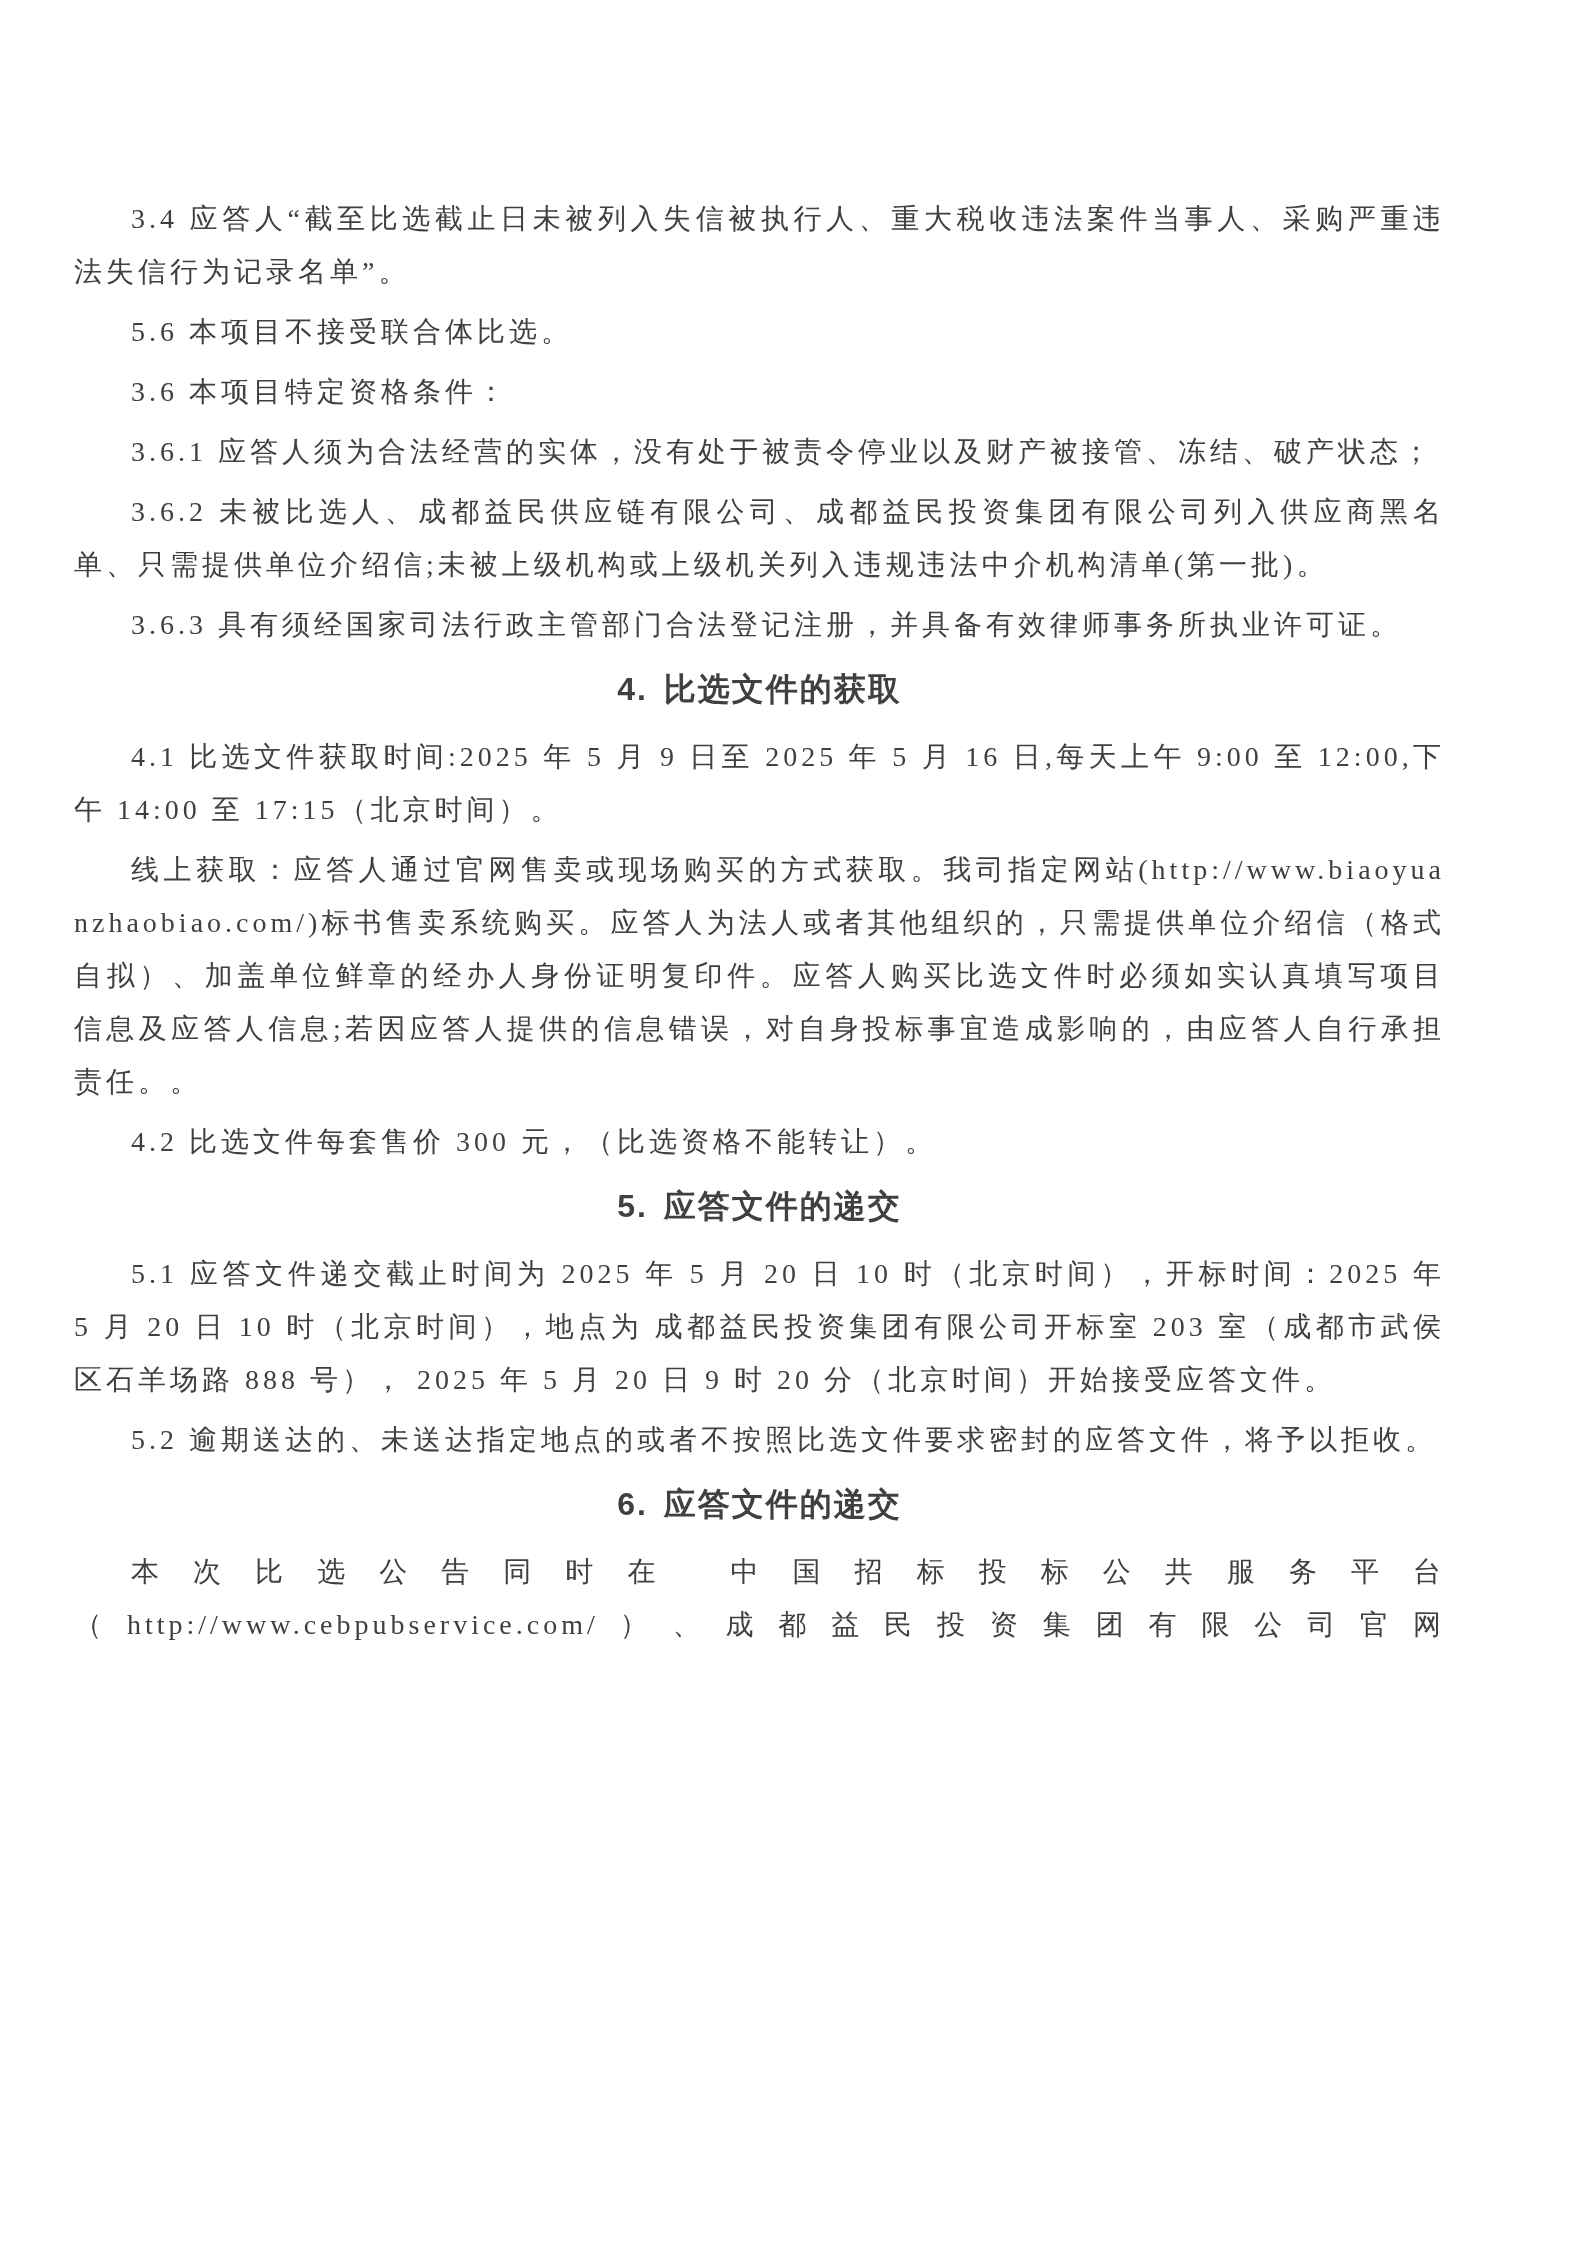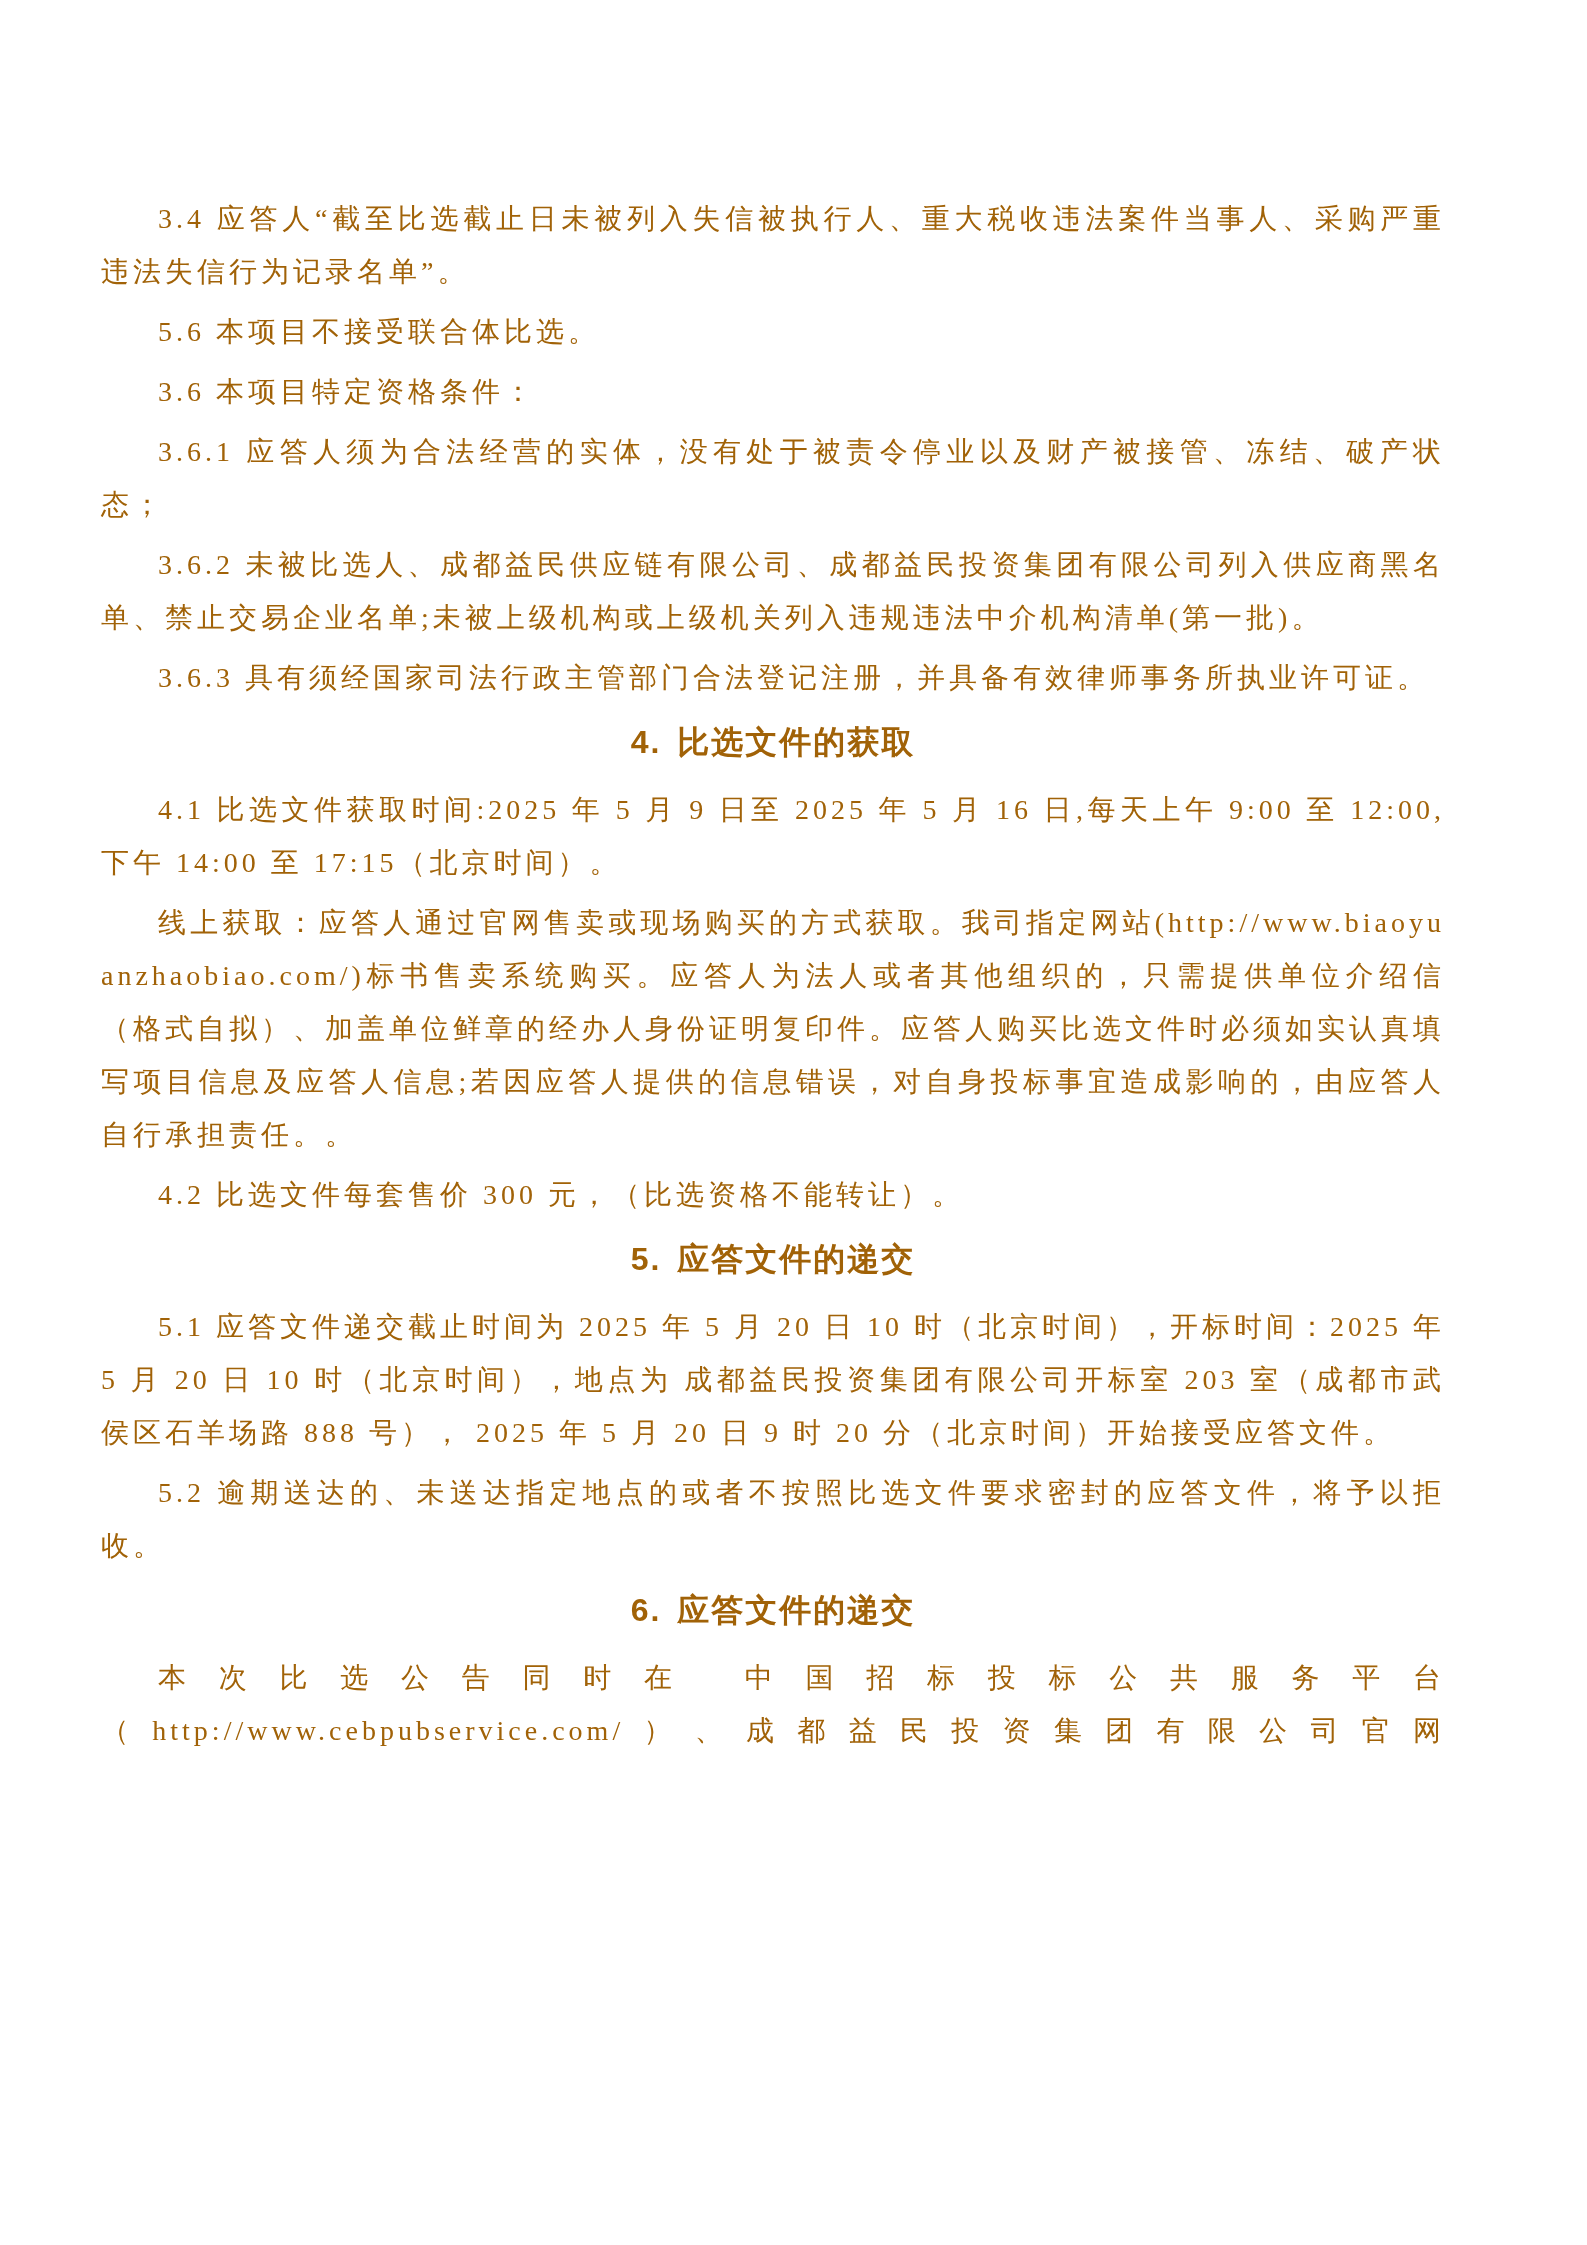--- a/index.html
+++ b/index.html
@@ -3,22 +3,22 @@
 <meta charset="utf-8">
 <style>
   * { box-sizing: border-box; }
   html, body { margin: 0; padding: 0; background: #ffffff; }
   .page {
     position: relative;
     width: 1587px;
     height: 2245px;
     margin: 0 auto;
     background: #ffffff;
-    color: #a16207;
-    padding: 192px 142px 0 101px;
+    color: #404040;
+    padding: 192px 142px 0 74px;
     overflow: hidden;
     font-family: "Liberation Serif", "DejaVu Serif", serif;
     font-size: 28px;
     line-height: 53px;
   }
   .para {
     margin: 0 0 7px 0;
     text-align: justify;
     text-indent: 57px;
     letter-spacing: 4px;
@@ -48,21 +48,21 @@
 <div class="page">
 
   <p class="para"><span>3.4 应答人“截至比选截止日未被列入失信被执行人、重大税收违法案件当事人、采购严重违法失信行为记录名单”。</span></p>
 
   <p class="para"><span>5.6 本项目不接受联合体比选。</span></p>
 
   <p class="para"><span>3.6 本项目特定资格条件：</span></p>
 
   <p class="para"><span>3.6.1 应答人须为合法经营的实体，没有处于被责令停业以及财产被接管、冻结、破产状态；</span></p>
 
-  <p class="para"><span>3.6.2 未被比选人、成都益民供应链有限公司、成都益民投资集团有限公司列入供应商黑名单、禁止交易企业名单;未被上级机构或上级机关列入违规违法中介机构清单(第一批)。</span></p>
+  <p class="para"><span>3.6.2 未被比选人、成都益民供应链有限公司、成都益民投资集团有限公司列入供应商黑名单、只需提供单位介绍信;未被上级机构或上级机关列入违规违法中介机构清单(第一批)。</span></p>
 
   <p class="para"><span>3.6.3 具有须经国家司法行政主管部门合法登记注册，并具备有效律师事务所执业许可证。</span></p>
 
   <h2 class="heading">
     <span class="h-num">4.</span><span class="h-text">比选文件的获取</span>
   </h2>
 
   <p class="para"><span>4.1 比选文件获取时间:2025 年 5 月 9 日至 2025 年 5 月 16 日,每天上午 9:00 至 12:00,下午 14:00 至 17:15（北京时间）。</span></p>
 
   <p class="para"><span>线上获取：应答人通过官网售卖或现场购买的方式获取。我司指定网站(http://www.biaoyuanzhaobiao.com/)标书售卖系统购买。应答人为法人或者其他组织的，只需提供单位介绍信（格式自拟）、加盖单位鲜章的经办人身份证明复印件。应答人购买比选文件时必须如实认真填写项目信息及应答人信息;若因应答人提供的信息错误，对自身投标事宜造成影响的，由应答人自行承担责任。。</span></p>

